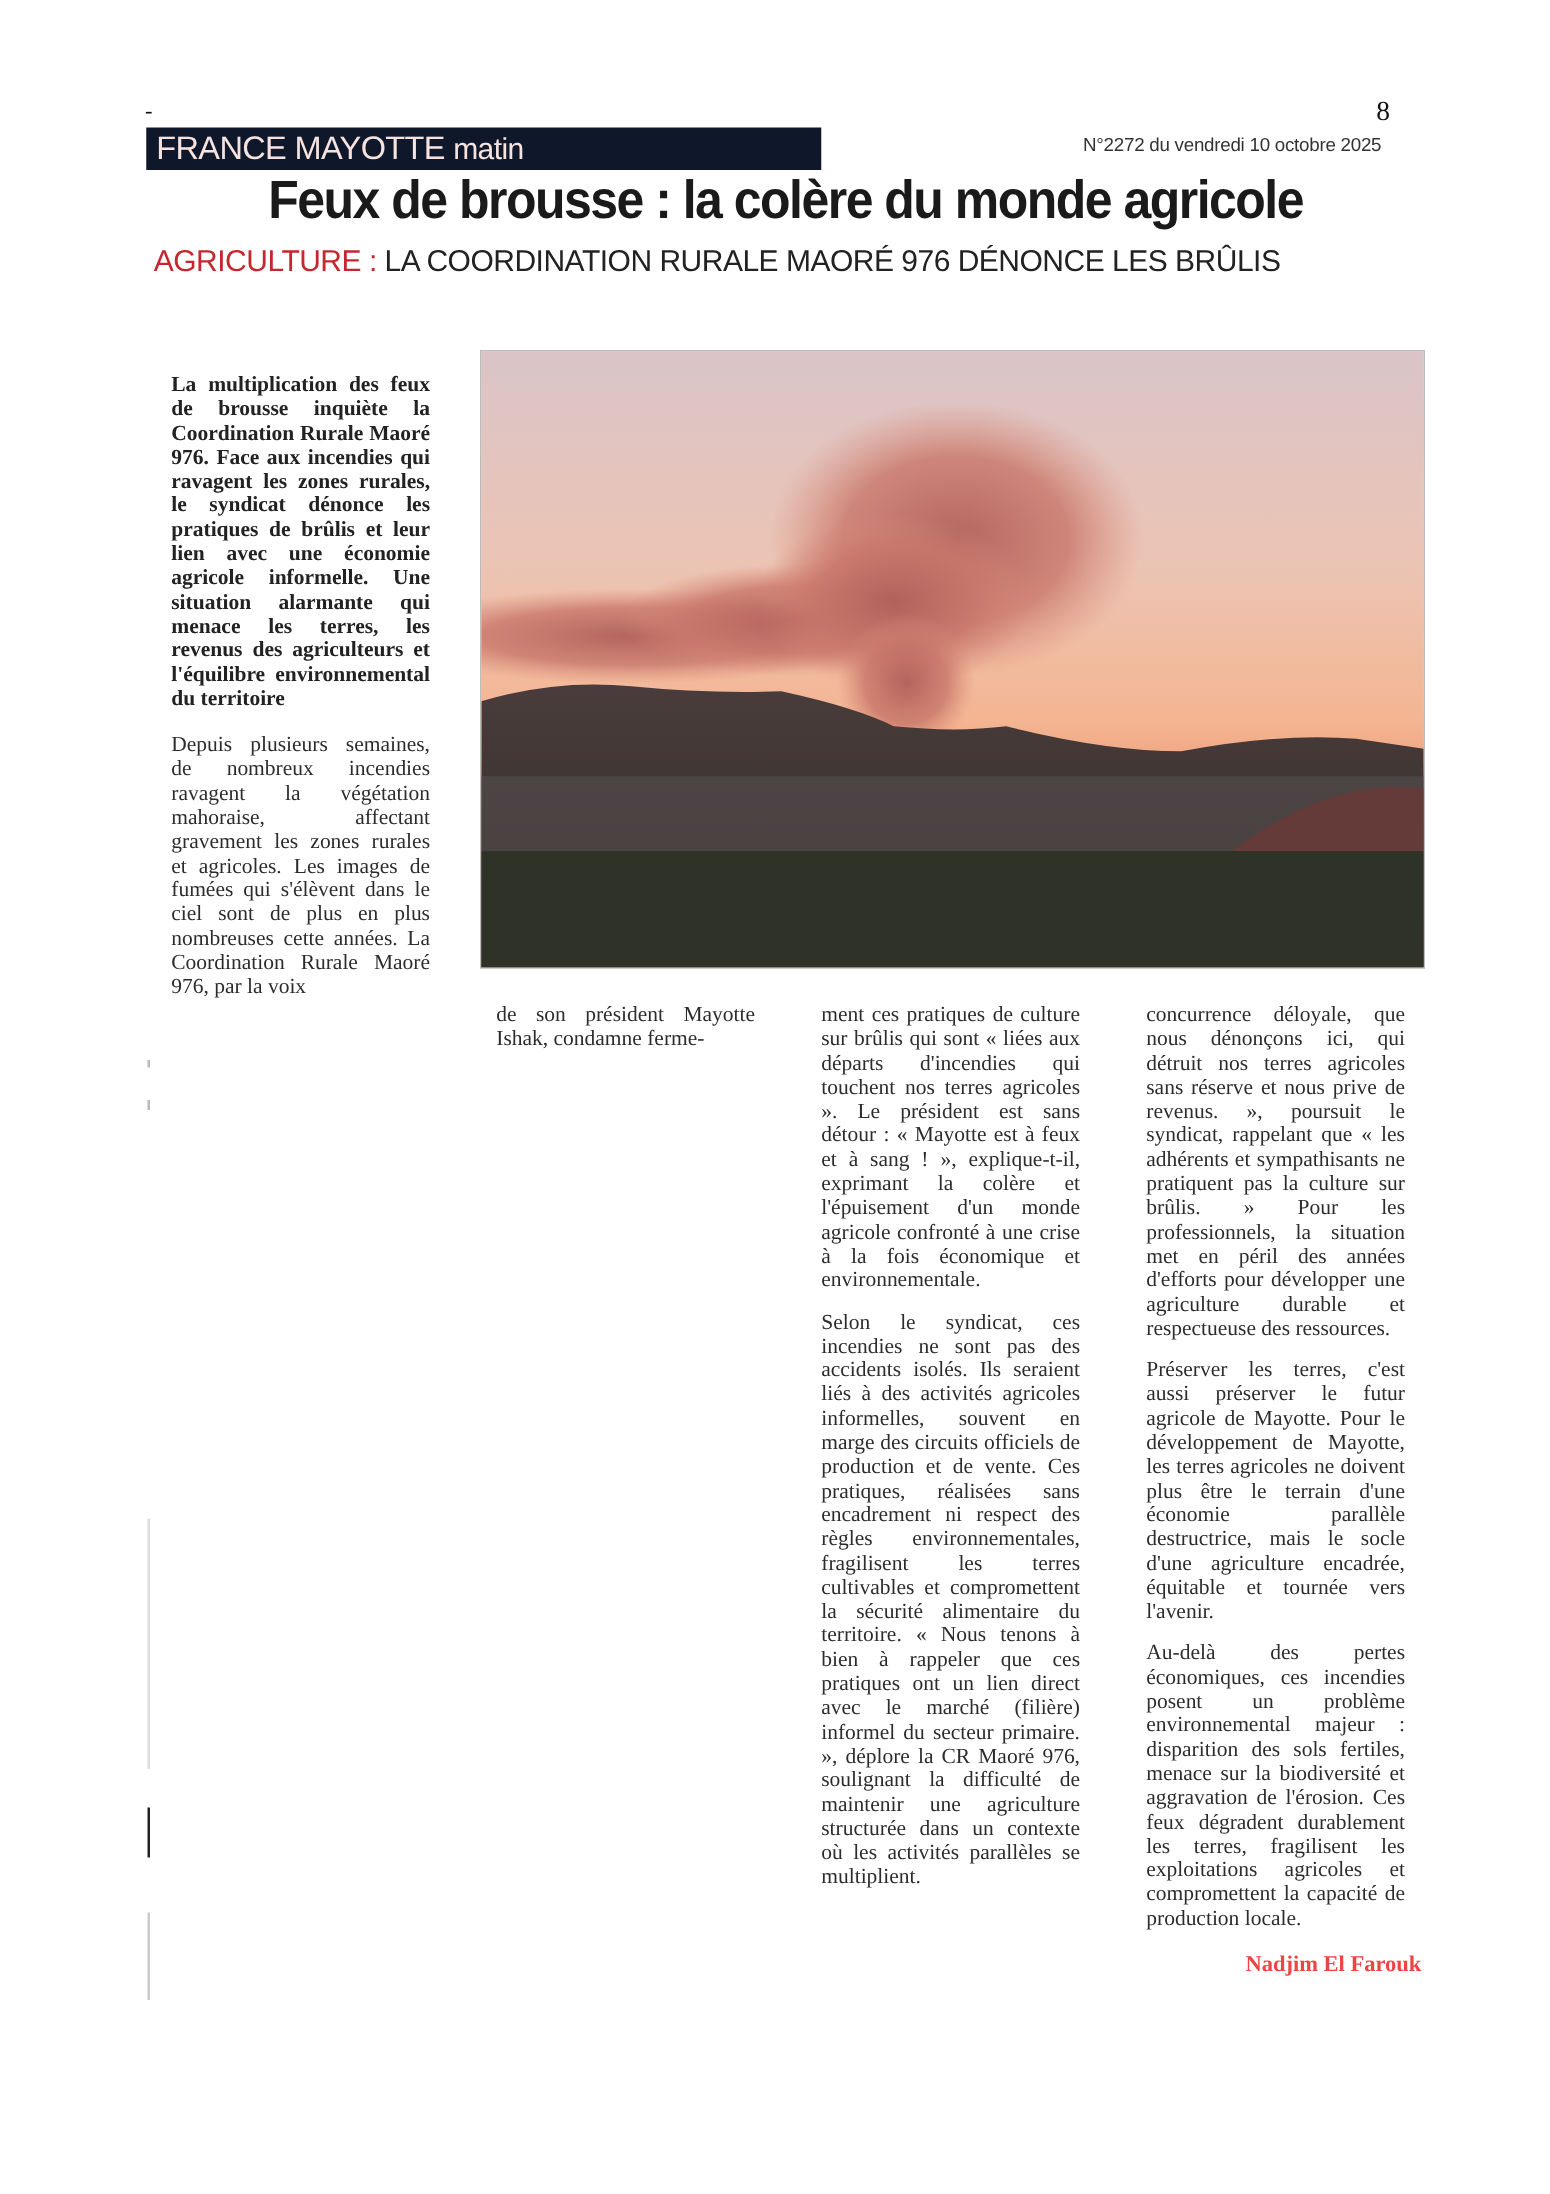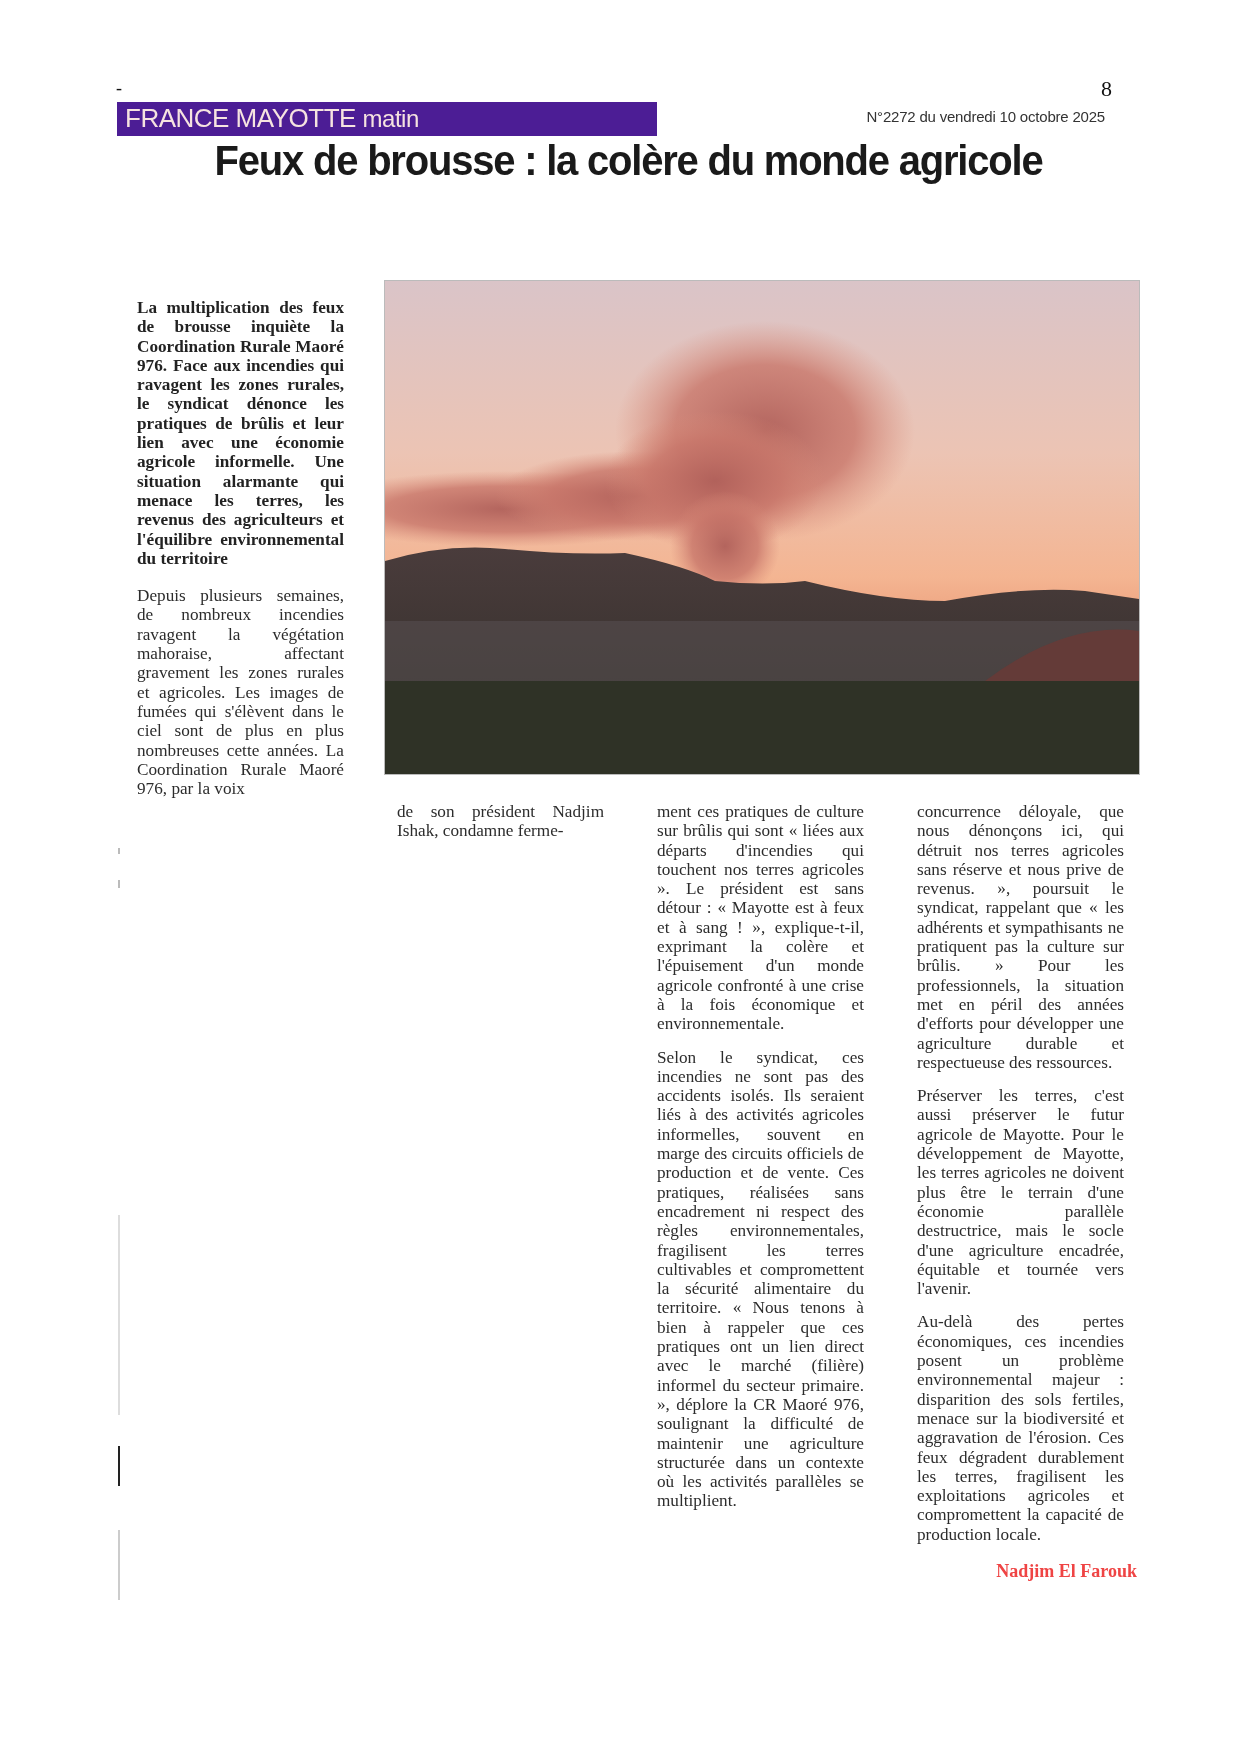--- a/index.html
+++ b/index.html
@@ -2,21 +2,21 @@
 <html><head>
 <meta charset="utf-8">
 <style>
   html, body { margin: 0; padding: 0; background: #ffffff; }
   body { width: 1240px; height: 1755px; position: relative; overflow: hidden;
          font-family: "Liberation Serif", serif; color: #222; }
 
   .dash { position: absolute; left: 116px; top: 78px; font-size: 18px; font-family: "Liberation Serif", serif; color:#111; }
   .page-num { position: absolute; left: 1101px; top: 76px; font-size: 22px; font-family: "Liberation Serif", serif; color:#111; }
 
-  .masthead { position: absolute; left: 117px; top: 102px; width: 540px; height: 34px; background: #4c1d95; }
+  .masthead { position: absolute; left: 117px; top: 102px; width: 540px; height: 34px; background: #0f172a; }
   .masthead-text { position: absolute; left: 8px; top: 1px; font-family: "Liberation Sans", sans-serif;
                    font-size: 26px; color: #f6e3e0; letter-spacing: -0.5px; white-space: nowrap; }
   .masthead-text .small { font-size: 24px; }
 
   .issue { position: absolute; right: 135px; top: 108px; font-family: "Liberation Sans", sans-serif;
            font-size: 15px; color: #333; white-space: nowrap; letter-spacing: -0.2px; }
 
   .headline { position: absolute; left: 117px; top: 136px; width: 1023px; text-align: center;
               font-family: "Liberation Sans", sans-serif; font-weight: bold; font-size: 43px;
               color: #1a1a1a; letter-spacing: -1.3px; transform: scaleX(0.93); transform-origin: center; white-space: nowrap; }
@@ -49,20 +49,21 @@
 <div class="page-num">8</div>
 
 <div class="masthead">
   <span class="masthead-text"><span>FRANCE MAYOTTE</span> <span class="small">matin</span></span>
 </div>
 <div class="issue">N°2272 du vendredi 10 octobre 2025</div>
 
 <h1 class="headline" style="margin:0;">Feux de brousse : la colère du monde agricole</h1>
 
 <div class="subhead">
+  <span class="line"><span class="kicker">AGRICULTURE :</span> <span>LA COORDINATION RURALE MAORÉ 976 DÉNONCE LES BRÛLIS</span></span>
 </div>
 
 <div class="photo" title="Panache de fumée d'un feu de brousse au-dessus d'une colline au coucher du soleil">
   <svg viewBox="0 0 754 493" preserveAspectRatio="none">
     <defs>
       <linearGradient id="sky" x1="0" y1="0" x2="0" y2="1">
         <stop offset="0" stop-color="#dac4c8"></stop>
         <stop offset="0.35" stop-color="#ecc4b4"></stop>
         <stop offset="0.6" stop-color="#f4b592"></stop>
         <stop offset="0.7" stop-color="#ec9f7c"></stop>
@@ -89,21 +90,21 @@
     <rect x="0" y="400" width="754" height="93" fill="#2f3226"></rect>
   </svg>
 </div>
 
 <div class="col col-1">
   <p class="lead">La multiplication des feux de brousse inquiète la Coordination Rurale Maoré 976. Face aux incendies qui ravagent les zones rurales, le syndicat dénonce les pratiques de brûlis et leur lien avec une économie agricole informelle. Une situation alarmante qui menace les terres, les revenus des agriculteurs et l'équilibre environnemental du territoire</p>
   <p class="body">Depuis plusieurs semaines, de nombreux incendies ravagent la végétation mahoraise, affectant gravement les zones rurales et agricoles. Les images de fumées qui s'élèvent dans le ciel sont de plus en plus nombreuses cette années. La Coordination Rurale Maoré 976, par la voix</p>
 </div>
 
 <div class="col col-2">
-  <p>de son président Nadjim Ishak, condamne ferme-</p>
+  <p>de son président Mayotte Ishak, condamne ferme-</p>
 </div>
 
 <div class="col col-3">
   <p>ment ces pratiques de culture sur brûlis qui sont « liées aux départs d'incendies qui touchent nos terres agricoles ». Le président est sans détour : « Mayotte est à feux et à sang ! », explique-t-il, exprimant la colère et l'épuisement d'un monde agricole confronté à une crise à la fois économique et environnementale.</p>
   <p>Selon le syndicat, ces incendies ne sont pas des accidents isolés. Ils seraient liés à des activités agricoles informelles, souvent en marge des circuits officiels de production et de vente. Ces pratiques, réalisées sans encadrement ni respect des règles environnementales, fragilisent les terres cultivables et compromettent la sécurité alimentaire du territoire. « Nous tenons à bien à rappeler que ces pratiques ont un lien direct avec le marché (filière) informel du secteur primaire. », déplore la CR Maoré 976, soulignant la difficulté de maintenir une agriculture structurée dans un contexte où les activités parallèles se multiplient.</p>
 </div>
 
 <div class="col col-4">
   <p>concurrence déloyale, que nous dénonçons ici, qui détruit nos terres agricoles sans réserve et nous prive de revenus. », poursuit le syndicat, rappelant que « les adhérents et sympathisants ne pratiquent pas la culture sur brûlis. » Pour les professionnels, la situation met en péril des années d'efforts pour développer une agriculture durable et respectueuse des ressources.</p>
   <p>Préserver les terres, c'est aussi préserver le futur agricole de Mayotte. Pour le développement de Mayotte, les terres agricoles ne doivent plus être le terrain d'une économie parallèle destructrice, mais le socle d'une agriculture encadrée, équitable et tournée vers l'avenir.</p>

